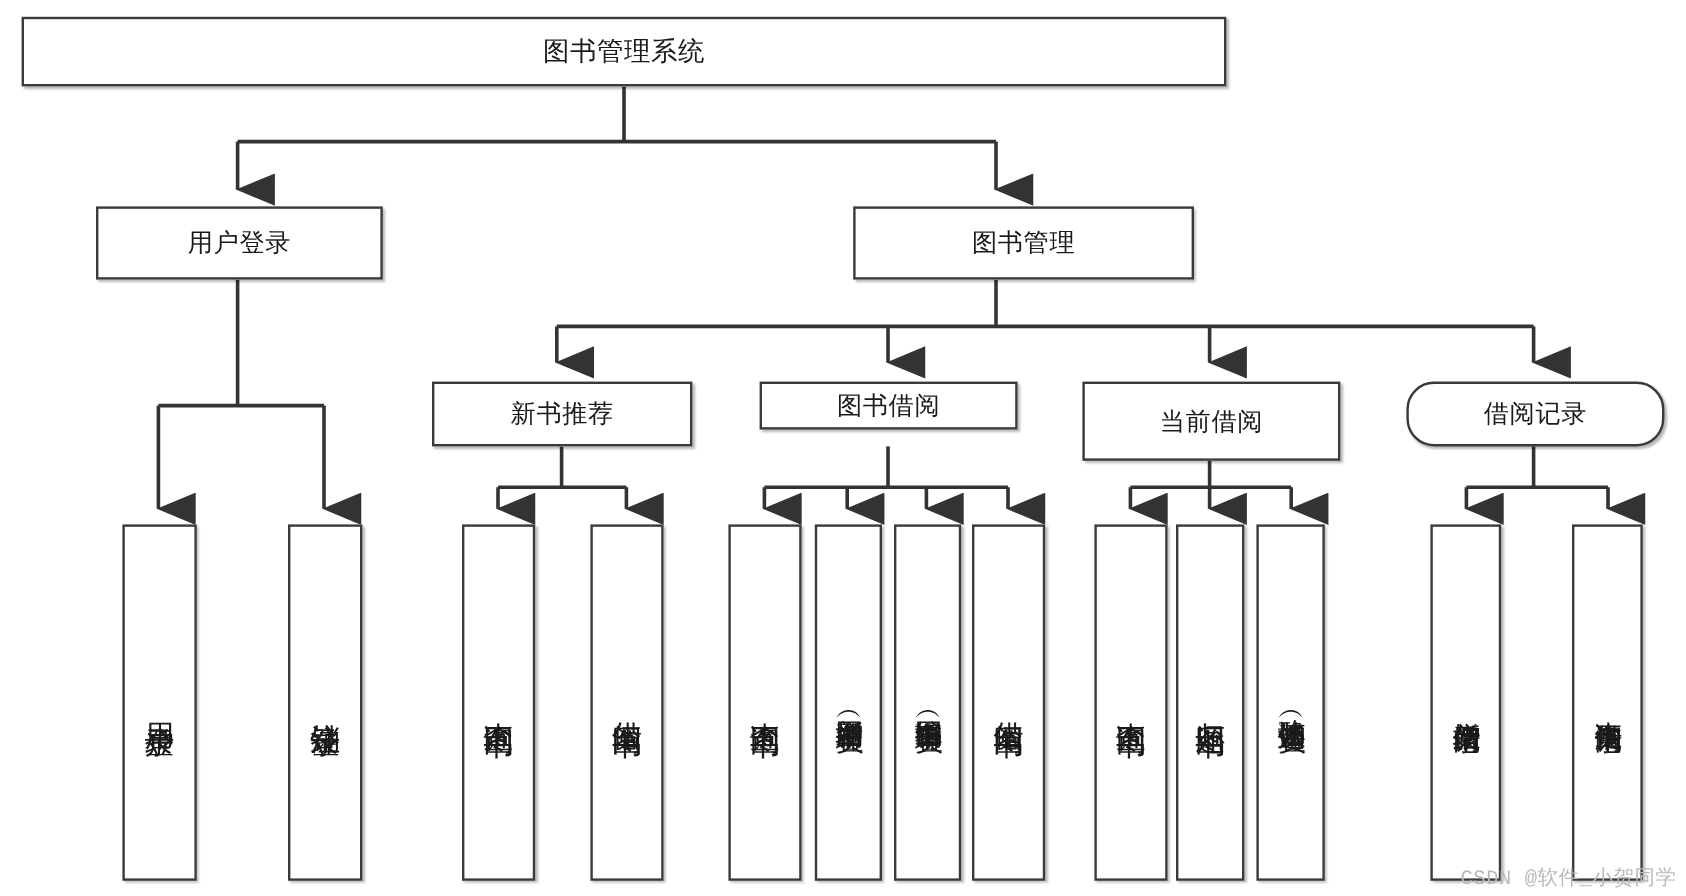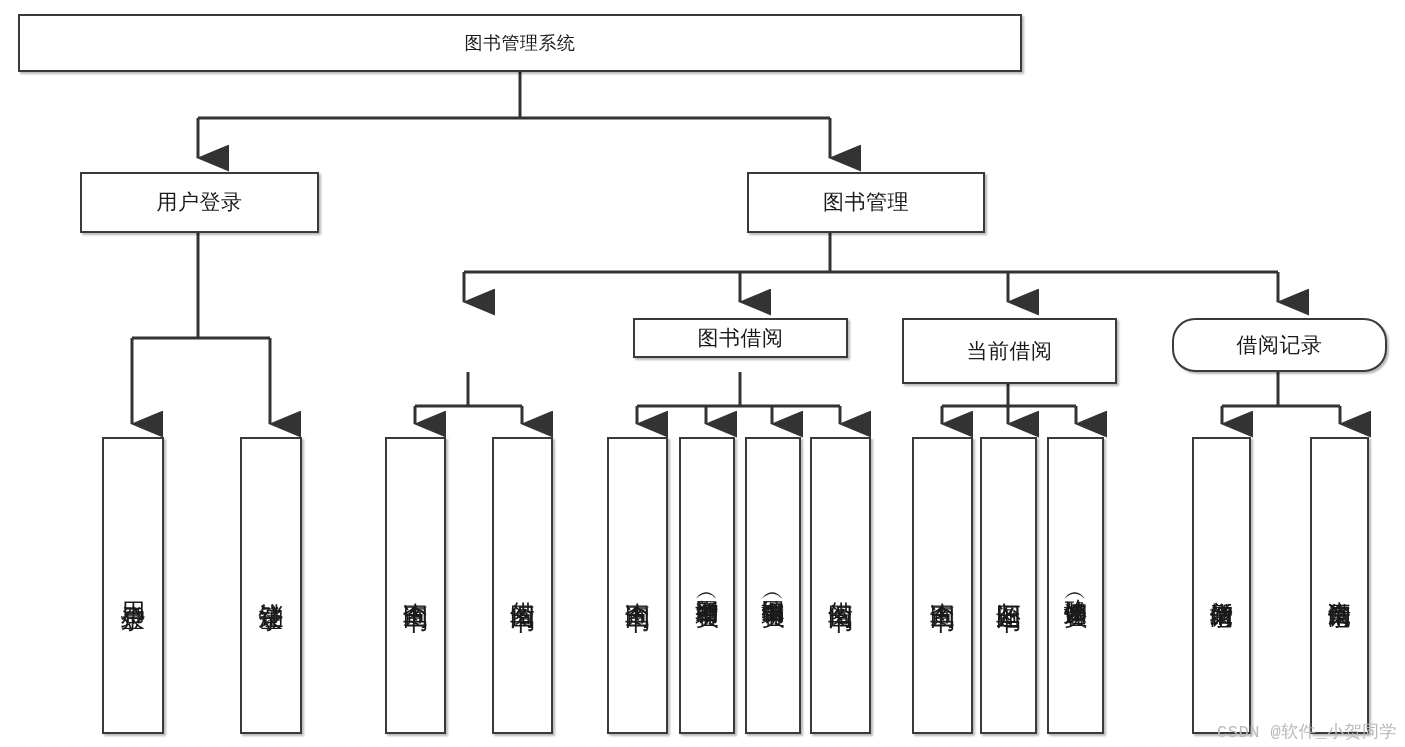--- a/index.html
+++ b/index.html
@@ -41,21 +41,21 @@
     display: block;
     text-align: center;
     line-height: 1.18;
     letter-spacing: 0.5px;
   }
   
   .node.h .lbl {
     writing-mode: horizontal-tb;
     font-size: 21px;
   }
-  .node.root .lbl { font-size: 18px; }
+  .node.root .lbl { font-size: 22px; font-family: Liberation Serif, serif; }
   
   .node.v {
     align-items: center;
     justify-content: center;
     padding: 6px 0;
   }
   .node.v .lbl {
     writing-mode: vertical-rl;
     text-orientation: upright;
     font-size: 25px;
@@ -138,24 +138,27 @@
   </svg>
 
   <div class="node h root" style="left:18px; top:14px; width:1004px; height:58px;">
     <span class="lbl">图书管理系统</span>
   </div>
 
   <div class="node h" style="left:80px; top:172px; width:239px; height:61px;">
     <span class="lbl">用户登录</span>
   </div>
 
-  <div class="node h" style="left:747px; top:172px; width:238px; height:61px;">
+  <div class="node h" style="left:711px; top:172px; width:284px; height:61px;">
     <span class="lbl">图书管理</span>
   </div>
 
+  <div class="node h" style="left:360px; top:318px; width:217px; height:54px;">
+    <span class="lbl">新书推荐</span>
+  </div>
 
   <div class="node h" style="left:633px; top:318px; width:215px; height:40px;">
     <span class="lbl">图书借阅</span>
   </div>
 
   <div class="node h" style="left:902px; top:318px; width:215px; height:66px;">
     <span class="lbl">当前借阅</span>
   </div>
 
   <div class="node h" style="left:1172px; top:318px; width:215px; height:54px;border-radius:23px;">

